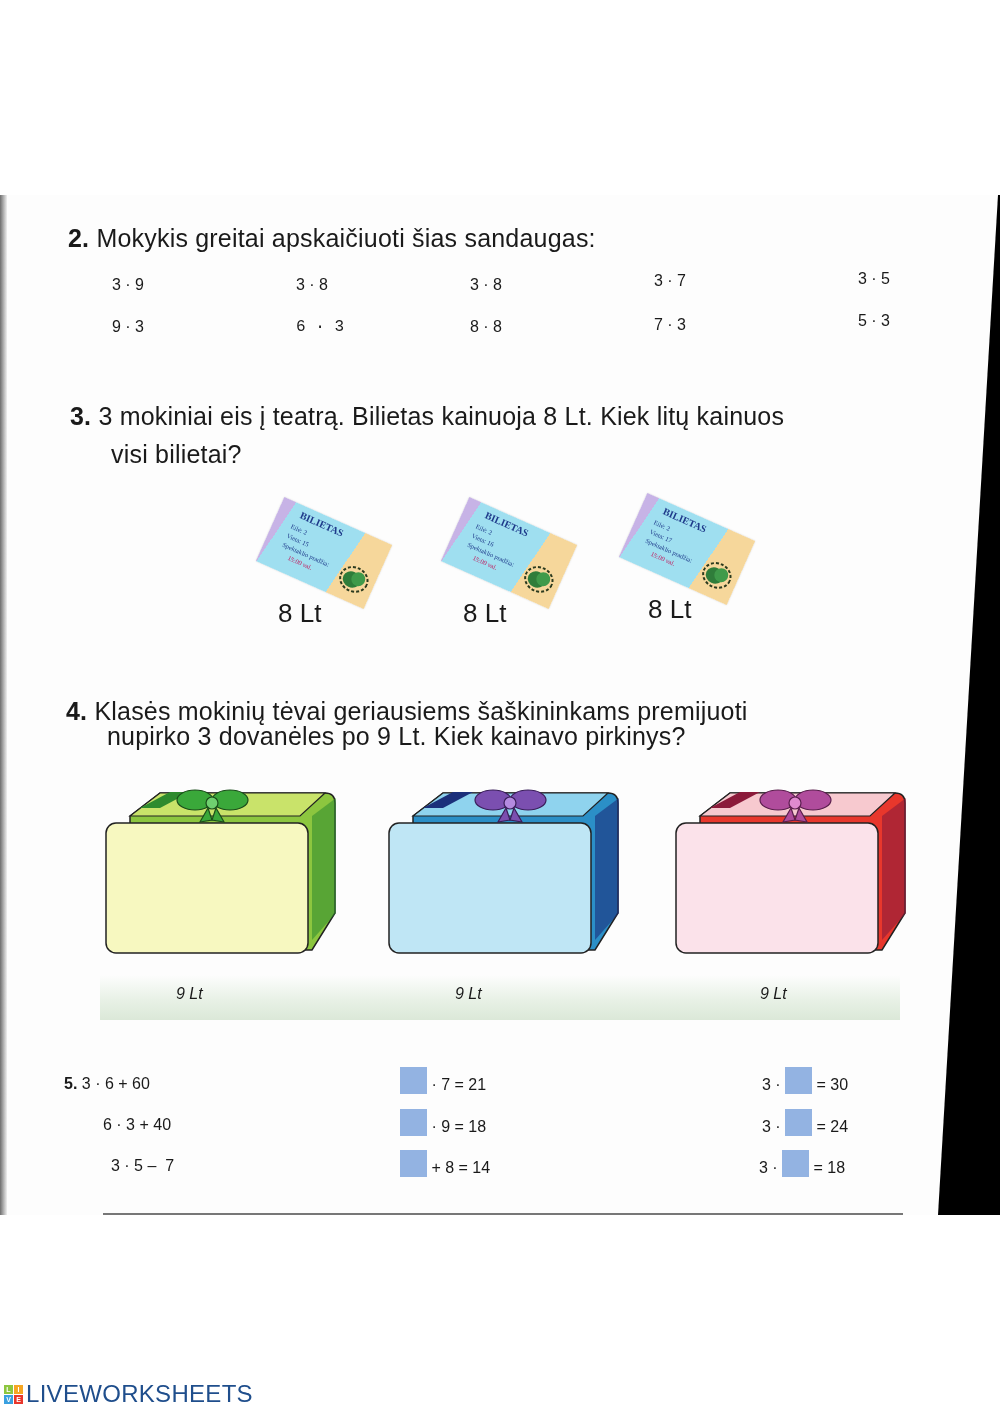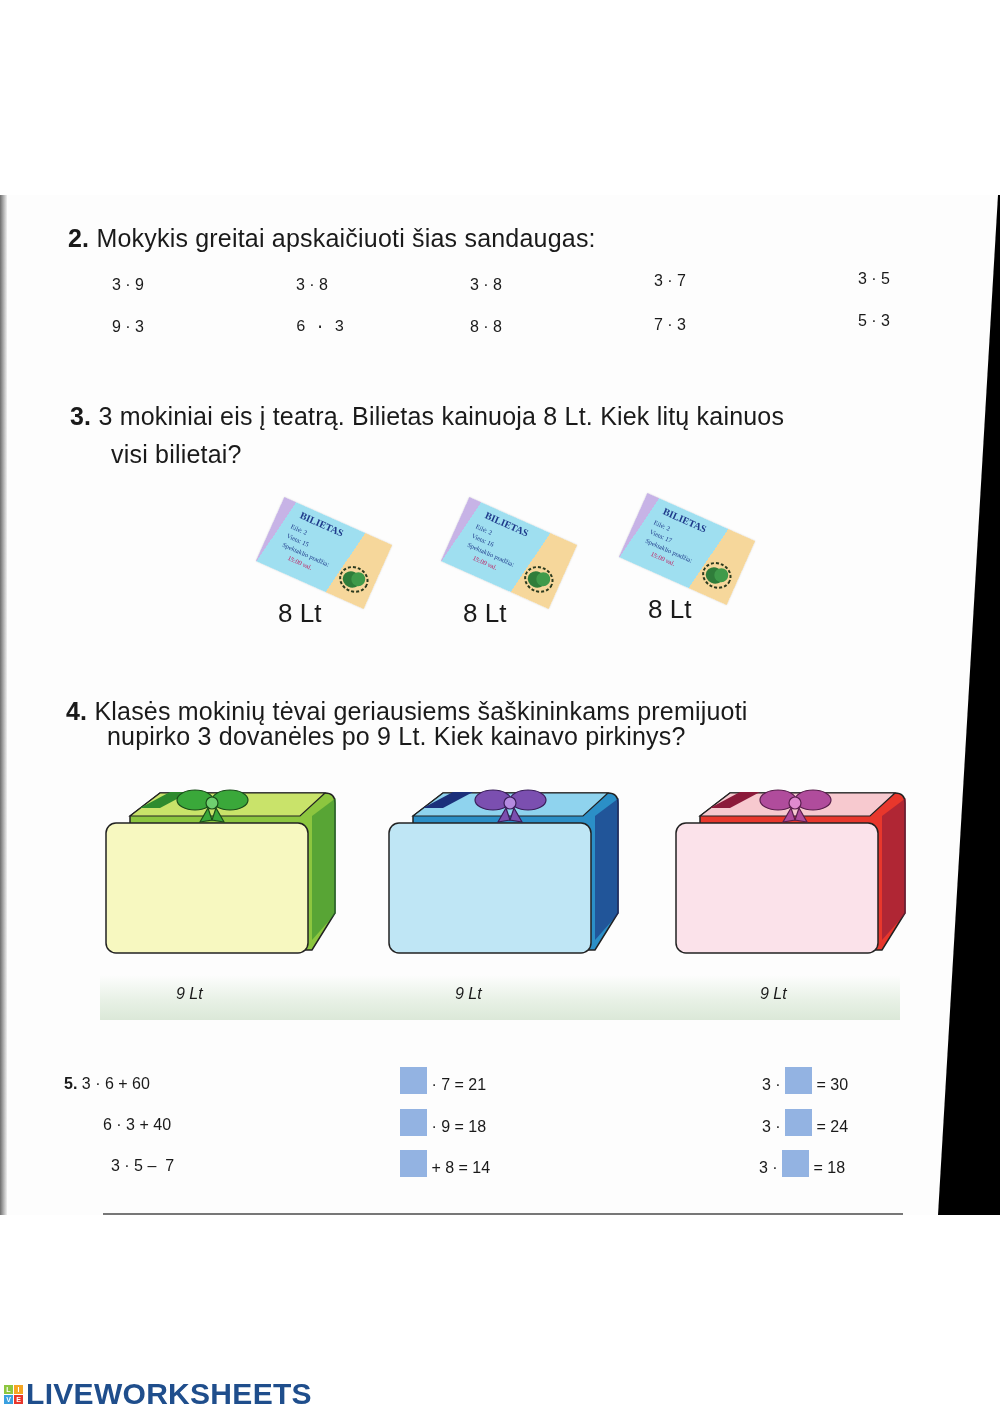--- a/index.html
+++ b/index.html
@@ -18,21 +18,21 @@
   .ticket .mask{position:absolute;right:6px;top:32px;width:30px;height:30px;}
   .ticket-price{position:absolute;font-size:26px;}
   .gift{position:absolute;width:240px;height:180px;}
   .gift-price{position:absolute;font-size:16px;font-style:italic;}
   .band{position:absolute;left:100px;top:975px;width:800px;height:45px;background:linear-gradient(to bottom,rgba(255,255,255,0),#e8f1e6 55%,#dbe8d8);}
   .blank{display:inline-block;width:27px;height:27px;background:#93b3e2;vertical-align:-4px;}
   .bottom-rule{position:absolute;left:103px;top:1213px;width:800px;height:2px;background:#777;}
   .logo{position:absolute;left:4px;top:1380px;height:28px;display:flex;align-items:center;}
   .logo-grid{display:grid;grid-template-columns:9px 9px;grid-template-rows:9px 9px;gap:1px;margin-right:3px;}
   .logo-grid span{font-size:7px;font-weight:bold;color:#fff;text-align:center;line-height:9px;}
-  .logo-text{font-family:"Liberation Sans",sans-serif;font-weight:bold;font-size:30px;color:#1f4e8c;letter-spacing:0.3px;}
+  .logo-text{font-family:"Liberation Sans",sans-serif;font-weight:normal;font-size:24px;color:#1f4e8c;letter-spacing:0.3px;}
 </style>
 </head>
 <body>
 
 <div class="page"></div>
 <div class="left-edge"></div>
 <svg class="right-wedge" viewBox="0 0 1000 1020" preserveAspectRatio="none">
   <polygon points="998,0 1000,0 1000,1020 938,1020" fill="#000"></polygon>
 </svg>
 

